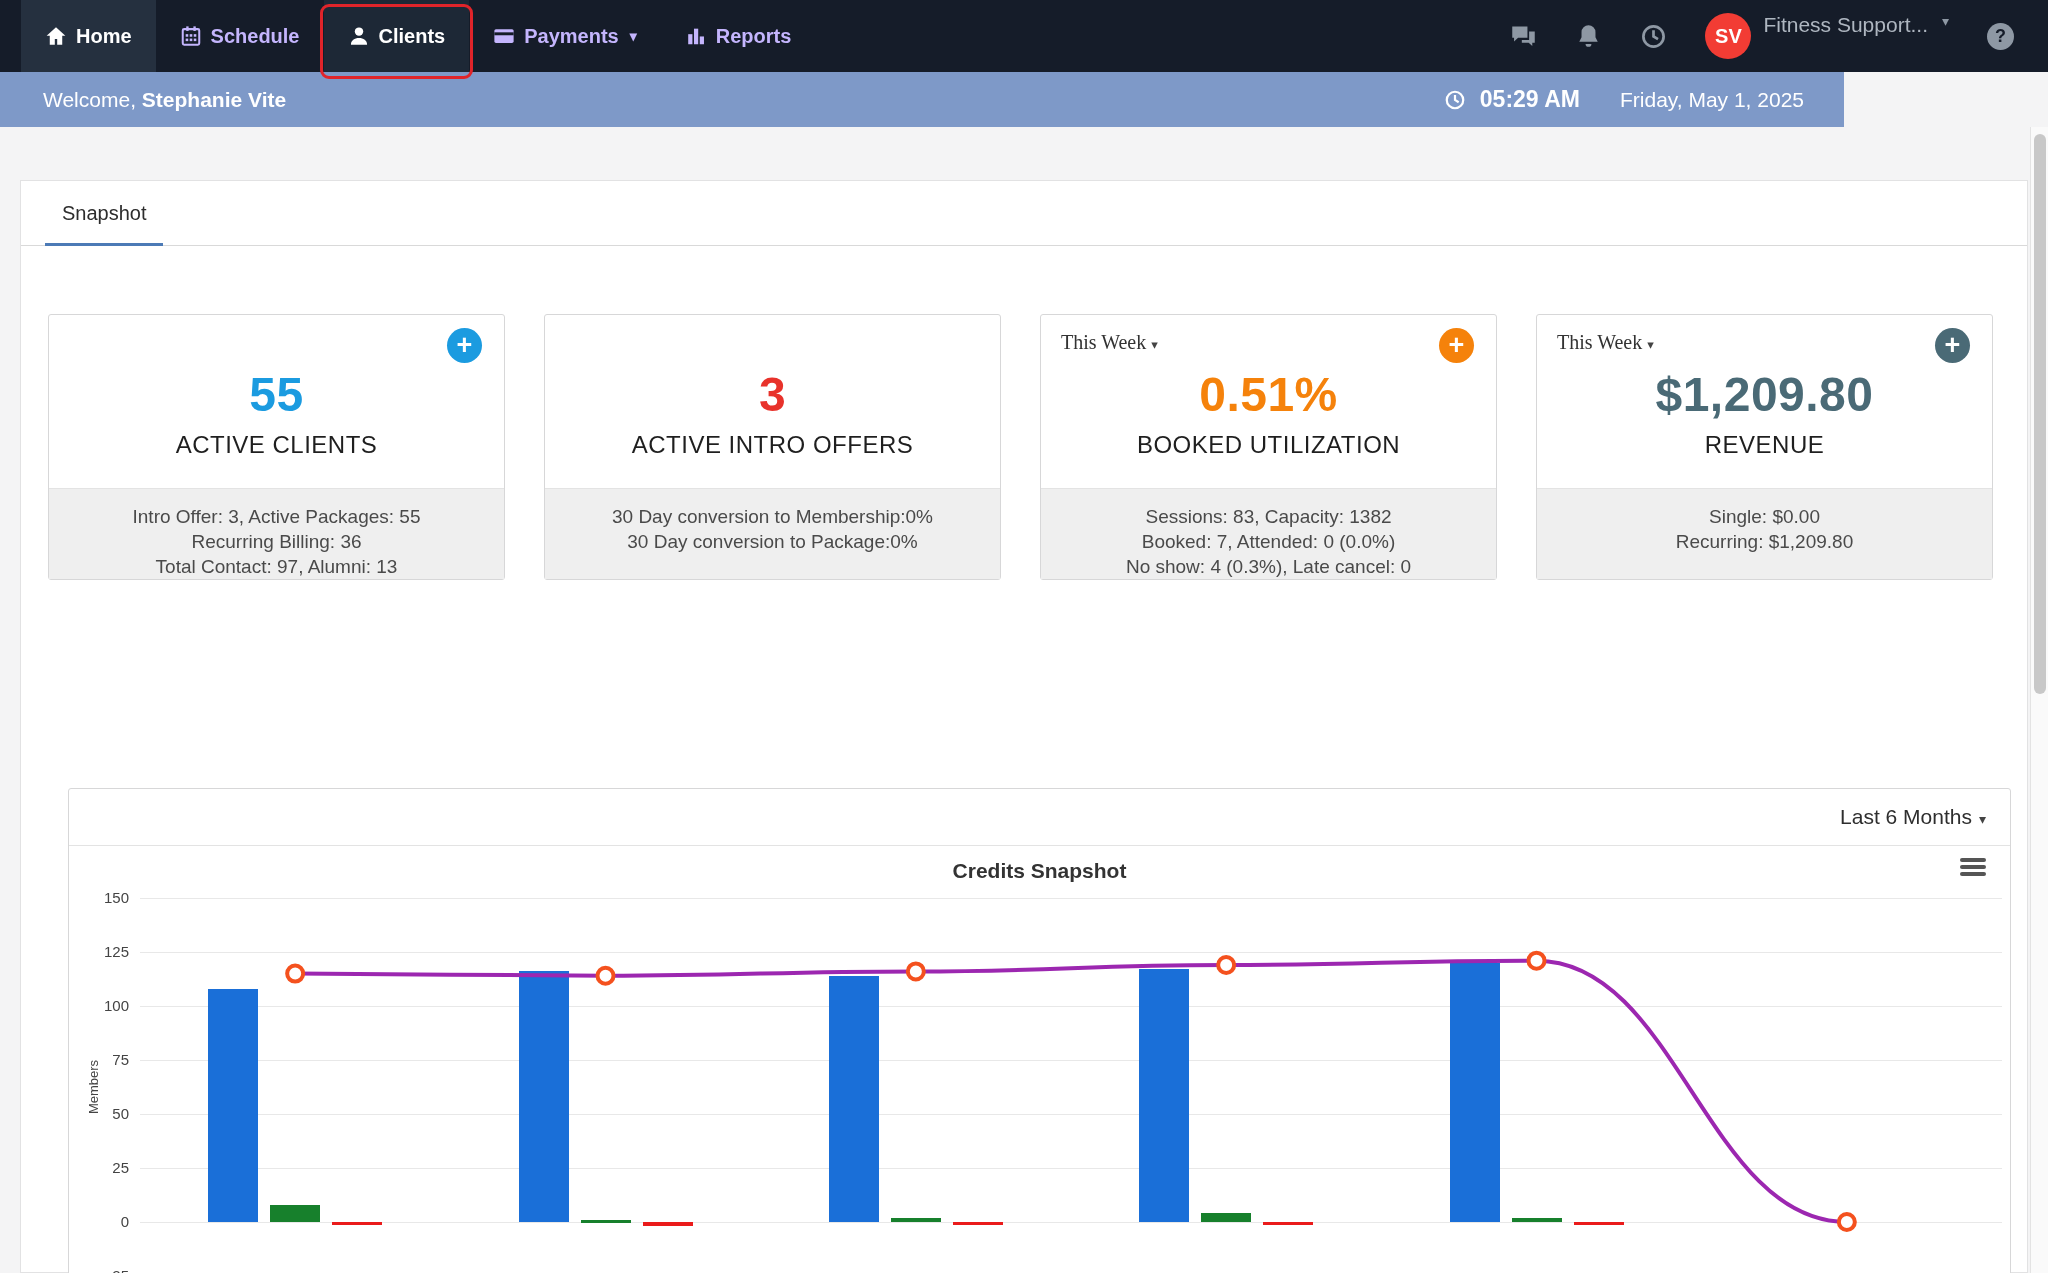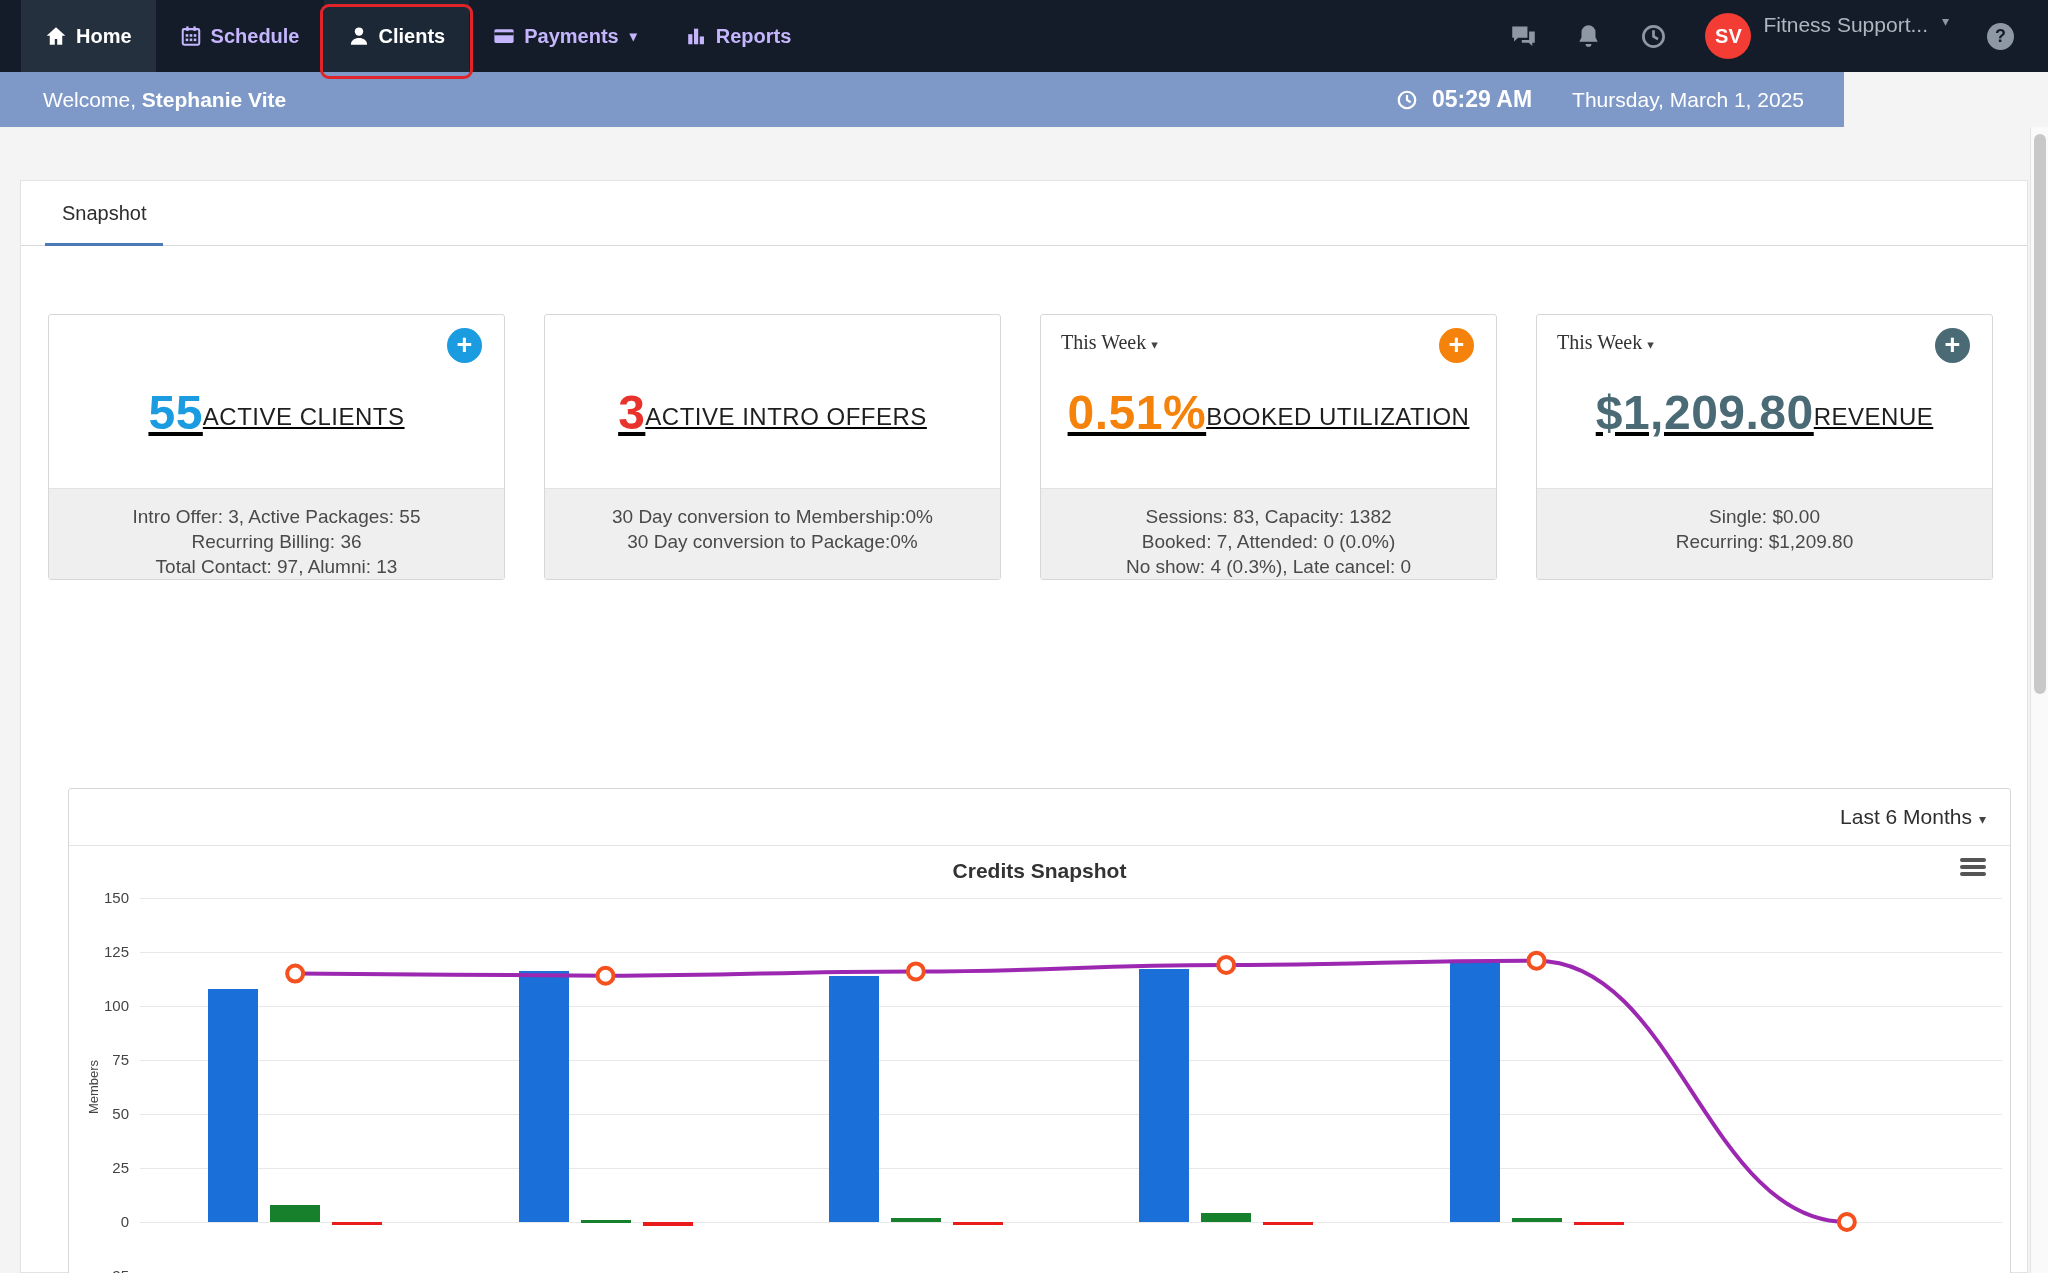--- a/index.html
+++ b/index.html
@@ -44,21 +44,21 @@
   .panel{position:absolute;left:20px;top:180px;width:2008px;height:1093px;background:#fff;
          border:1px solid #e2e2e3;}
   .tabs-row{position:relative;height:65px;border-bottom:1px solid #d9d9d9;}
   .tab{display:inline-block;margin-left:24px;padding:21px 17px 17px;font-size:20px;color:#2d2d2d;cursor:pointer;}
   .tab-underline{position:absolute;left:24px;bottom:-1px;width:118px;height:3px;background:#4c7ab6;}
 
   
   .cards{display:flex;gap:39px;padding:68px 27px 0;}
   .card{width:457px;height:266px;border:1px solid #d7d7d8;border-radius:3px;background:#fff;
         display:flex;flex-direction:column;position:relative;}
-  .card-body{height:173px;display:flex;flex-direction:row;align-items:center;justify-content:center;padding-top:22px;text-decoration:underline;}
+  .card-body{height:173px;display:flex;flex-direction:column;align-items:center;justify-content:center;padding-top:22px;}
   .card-value{font-size:48px;font-weight:600;letter-spacing:.5px;}
   .card-label{margin-top:9px;font-size:24px;font-weight:500;color:#1f1f1f;letter-spacing:.5px;}
   .card-footer{flex:1;background:#efefef;border-top:1px solid #e3e3e3;text-align:center;
                padding-top:15px;font-size:19px;color:#4a4a4a;line-height:25px;}
   .plus-btn{position:absolute;right:22px;top:13px;width:35px;height:35px;border:none;border-radius:50%;
             color:#fff;font-size:27px;font-weight:700;line-height:33px;text-align:center;padding:0;cursor:pointer;
             font-family:"Liberation Sans",sans-serif;}
   .card-period{position:absolute;left:20px;top:16px;font-size:20px;color:#333;cursor:pointer;font-family:Liberation Serif, serif;}
   .card-period .caret-sm{font-size:13px;margin-left:5px;color:#444;}
 
@@ -180,21 +180,21 @@
       <span>Welcome,</span>&nbsp;<b>Stephanie Vite</b>
     </span>
     <div class="wb-right">
       <span class="wb-clock">
         <svg viewBox="0 0 24 24" fill="none" stroke="#fff" stroke-width="2.4">
             <circle cx="12" cy="12" r="9"></circle>
             <path d="M12 6.5V12l4 2.4"></path>
           </svg>
       </span>
       <span class="wb-time">05:29 AM</span>
-      <span class="wb-date">Thursday, March 1, 2025</span>
+      <span class="wb-date">Friday, May 1, 2025</span>
     </div>
   </div>
 
   <div class="panel">
     <div class="tabs-row">
       <div class="tab">Snapshot</div>
       <div class="tab-underline"></div>
     </div>
 
     <div class="cards">

